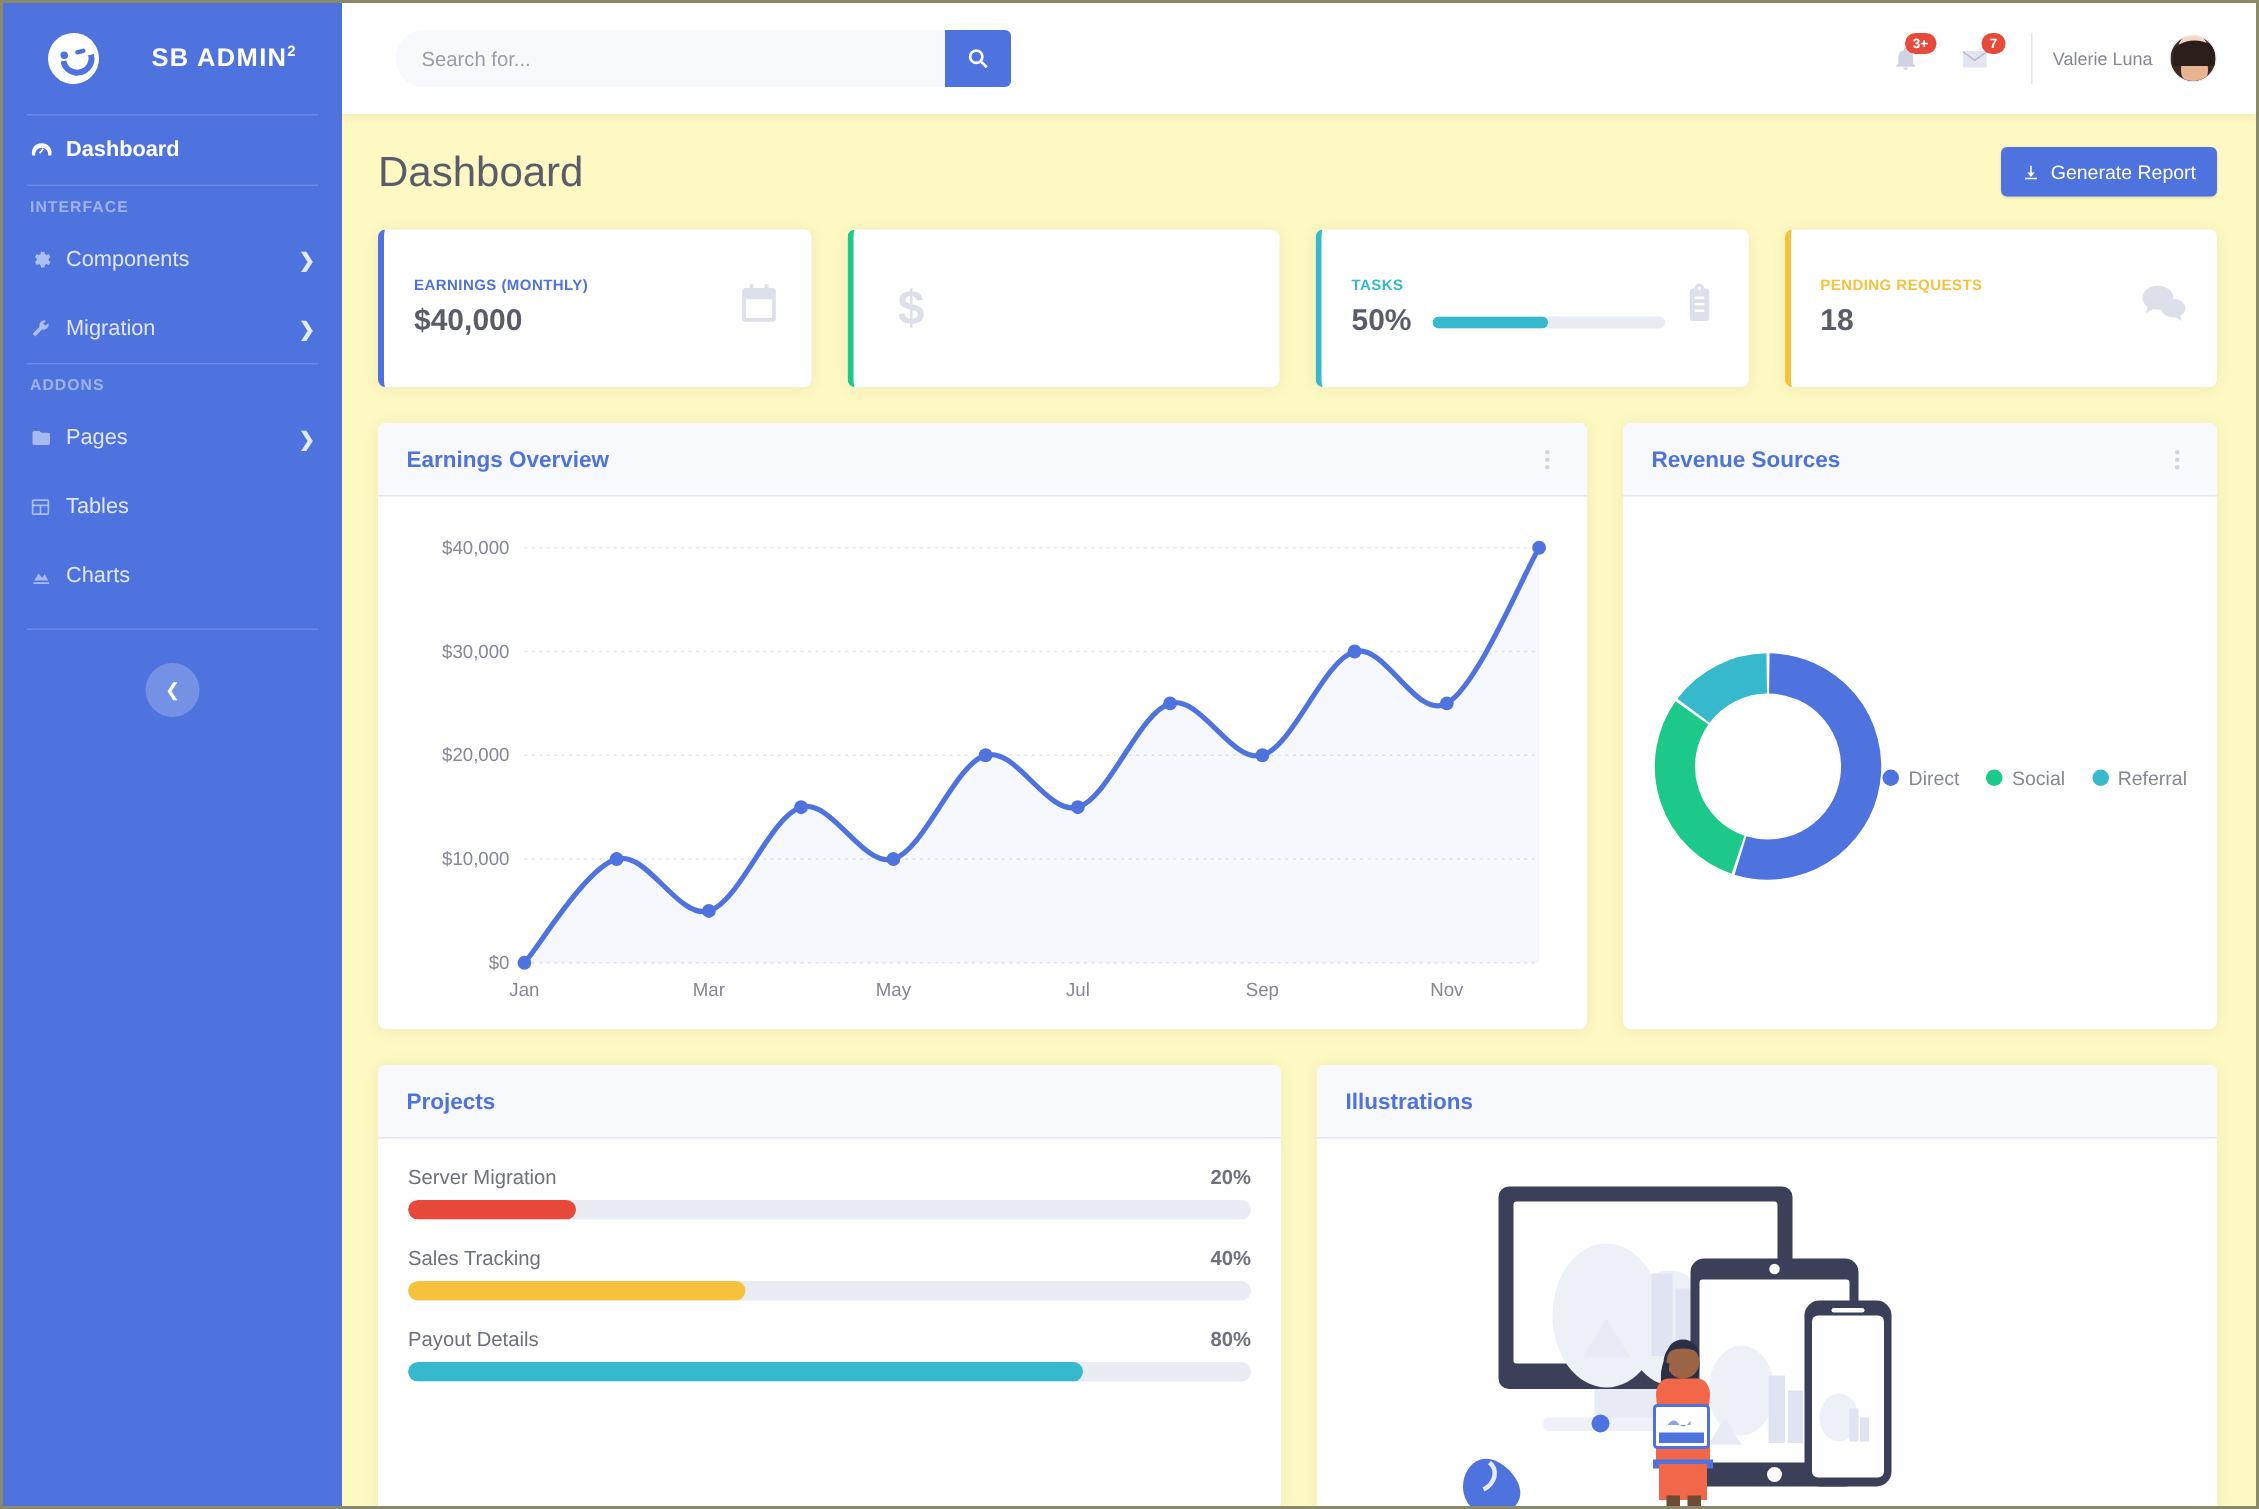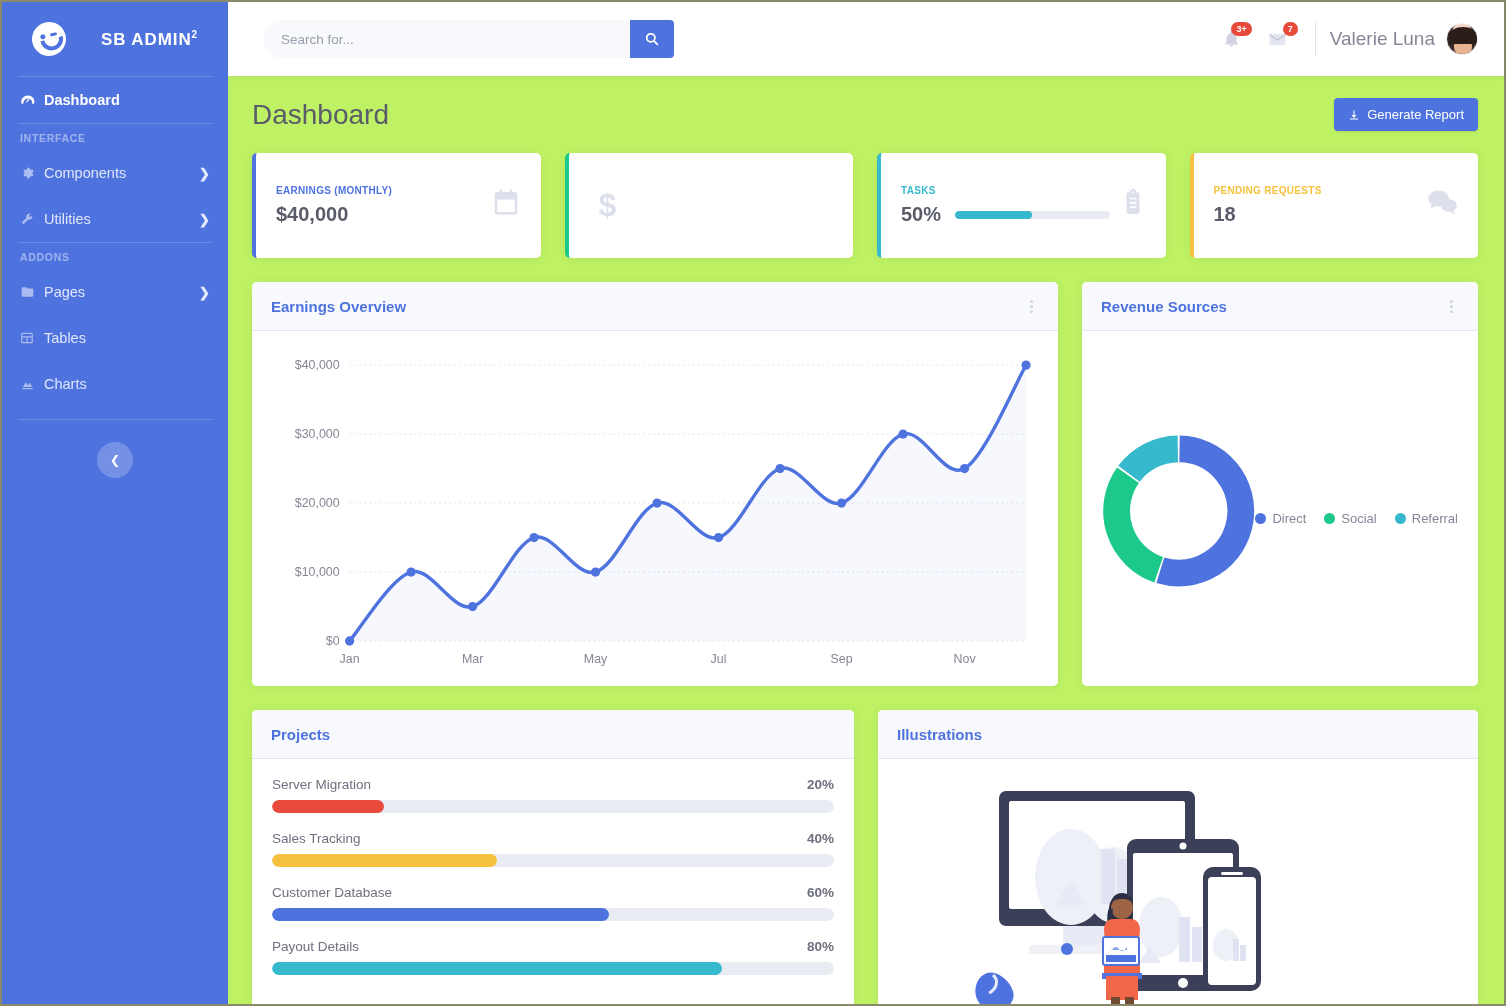--- a/index.html
+++ b/index.html
@@ -108,21 +108,21 @@
   .toggle-wrap { display: flex; justify-content: center; margin-top: 22px; }
   .toggle-btn {
     width: 36px; height: 36px; border-radius: 50%;
     background: rgba(255,255,255,0.22);
     border: none; color: #fff;
     display: flex; align-items: center; justify-content: center;
     font-size: 12px; cursor: pointer;
   }
 
   
-  .main { flex: 1; display: flex; flex-direction: column; min-width: 0; background: #bef264; }
+  .main { flex: 1; display: flex; flex-direction: column; min-width: 0; background: #fef9c3; }
 
   .topbar {
     height: 74px; flex: 0 0 74px;
     background: #fff;
     display: flex; align-items: center;
     padding: 0 22px 0 36px;
     box-shadow: 0 2px 4px rgba(58,59,69,.07);
     position: relative; z-index: 5;
   }
   .search {
@@ -156,21 +156,21 @@
     position: absolute; top: 6px; right: 3px;
     background: #e74a3b; color: #fff;
     font-size: 9px; font-weight: bold;
     border-radius: 8px; padding: 1px 5px;
     line-height: 1.35;
   }
   .vsep { width: 1px; height: 34px; background: #e3e6f0; margin: 0 14px; }
   .user {
     display: flex; align-items: center; gap: 11px; cursor: pointer; padding-right: 4px;
   }
-  .user-name { font-size: 19px; color: #858796; }
+  .user-name { font-size: 12px; color: #858796; }
   .avatar {
     width: 32px; height: 32px; border-radius: 50%;
     background: radial-gradient(circle at 50% 30%, #f6d6c2 0 38%, #3a2a26 40% 100%);
     overflow: hidden; position: relative;
     border: 1px solid #efefef;
   }
   .avatar::after {
     content:""; position:absolute; left:7px; top:12px;
     width:18px; height:20px; border-radius:50% 50% 45% 45%;
     background:#e8b48f;
@@ -322,21 +322,21 @@
       <span class="nlabel">Components</span>
       <span class="chev">❯</span>
     </a>
 
     <a class="nav-item">
       <span class="nic">
         <svg width="14" height="14" viewBox="0 0 24 24" fill="rgba(255,255,255,.75)">
             <path d="M21 5.6l-3.3 3.3-2.6-2.6L18.4 3a6 6 0 00-7.6 7.3L3 18.1 5.9 21l7.8-7.8A6 6 0 0021 5.6z"></path>
           </svg>
       </span>
-      <span class="nlabel">Utilities</span>
+      <span class="nlabel">Migration</span>
       <span class="chev">❯</span>
     </a>
 
     <div class="side-divider"></div>
 
     <div class="nav-head">ADDONS</div>
 
     <a class="nav-item">
       <span class="nic">
         <svg width="15" height="14" viewBox="0 0 24 24" fill="rgba(255,255,255,.7)">
@@ -583,29 +583,20 @@
                 <div class="proj-top">
                   <span>Sales Tracking</span>
                   <span class="proj-pct">40%</span>
                 </div>
                 <div class="track">
                   <div class="fill" style="width: 40%; background: rgb(246, 194, 62);"></div>
                 </div>
               </div>
               <div class="proj">
                 <div class="proj-top">
-                  <span>Customer Database</span>
-                  <span class="proj-pct">60%</span>
-                </div>
-                <div class="track">
-                  <div class="fill" style="width: 60%; background: rgb(78, 115, 223);"></div>
-                </div>
-              </div>
-              <div class="proj">
-                <div class="proj-top">
                   <span>Payout Details</span>
                   <span class="proj-pct">80%</span>
                 </div>
                 <div class="track">
                   <div class="fill" style="width: 80%; background: rgb(54, 185, 204);"></div>
                 </div>
               </div>
             </div>
         </div>
 

